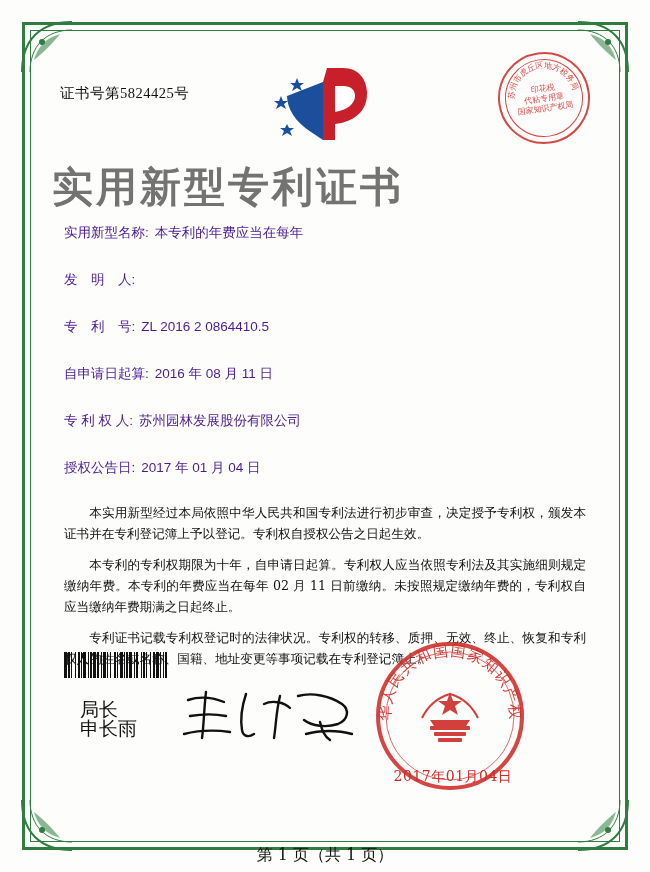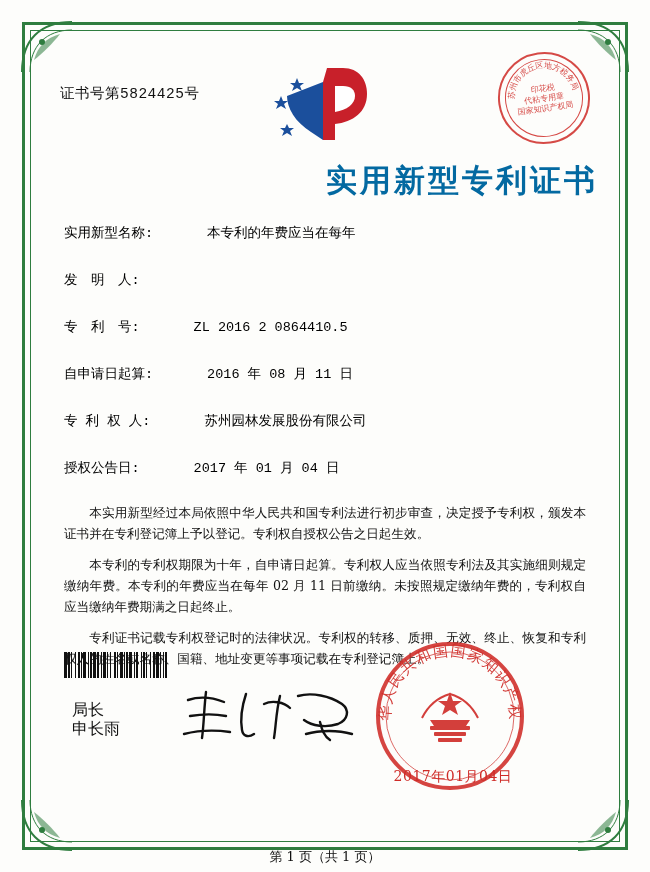--- a/index.html
+++ b/index.html
@@ -58,21 +58,21 @@
     bottom: 52px;
   }
 
   .cert-number {
     position: absolute;
     left: 8px;
     top: 32px;
     font-size: 14.5px;
     color: #111;
     letter-spacing: 0.5px;
-    font-family: Liberation Mono, monospace;
+    font-family: Liberation Serif, serif;
     text-align: right;
   }
 
   
   .logo {
     position: absolute;
     left: 50%;
     top: 10px;
     transform: translateX(-50%);
     width: 120px;
@@ -112,42 +112,41 @@
     line-height: 10px;
     letter-spacing: 0px;
     font-family: "DejaVu Serif", "Liberation Serif", serif;
   }
 
   .doc-title {
     position: absolute;
     left: 0;
     right: 0;
     top: 108px;
-    text-align: right;
-    font-size: 31px;
+    text-align: left;
+    font-size: 41px;
     font-weight: bold;
     letter-spacing: 3px;
-    color: #0369a1;
+    color: #737373;
     font-family: "DejaVu Serif", "Liberation Serif", serif;
   }
 
   .fields {
     position: absolute;
     left: 12px;
     right: 12px;
     top: 172px;
   }
   .field {
     display: flex;
     align-items: baseline;
     margin-bottom: 29px;
     font-size: 13.5px;
-    color: #000000;
-    font-family: Liberation Mono, monospace;
-    gap: 48px;
+    color: #4c1d95;
+    font-family: Liberation Sans, sans-serif;
   }
   .field .lbl {
     white-space: pre;
     flex: 0 0 auto;
   }
   .field .val {
     margin-left: 6px;
   }
 
   .paragraphs {
@@ -182,23 +181,23 @@
   }
   .barcode .bars i {
     display: block;
     background: #111;
     height: 100%;
   }
 
   
   .sig-block {
     position: absolute;
-    left: 20px;
+    left: 28px;
     top: 648px;
-    font-size: 16px;
+    font-size: 19px;
     line-height: 19px;
     color: #111;
     font-family: "DejaVu Serif", "Liberation Serif", serif;
   }
   .signature {
     position: absolute;
     left: 128px;
     top: 634px;
     width: 180px;
     height: 60px;
@@ -224,21 +223,21 @@
     font-family: "DejaVu Serif", "Liberation Serif", serif;
     letter-spacing: 0.5px;
   }
 
   .page-footer {
     position: absolute;
     left: 0;
     right: 0;
     bottom: 6px;
     text-align: center;
-    font-size: 13px;
+    font-size: 16px;
     color: #111;
     font-family: "DejaVu Serif", "Liberation Serif", serif;
   }
 </style>
 </head>
 <body>
 
 <div class="page">
 
   <div class="border-outer"></div>

